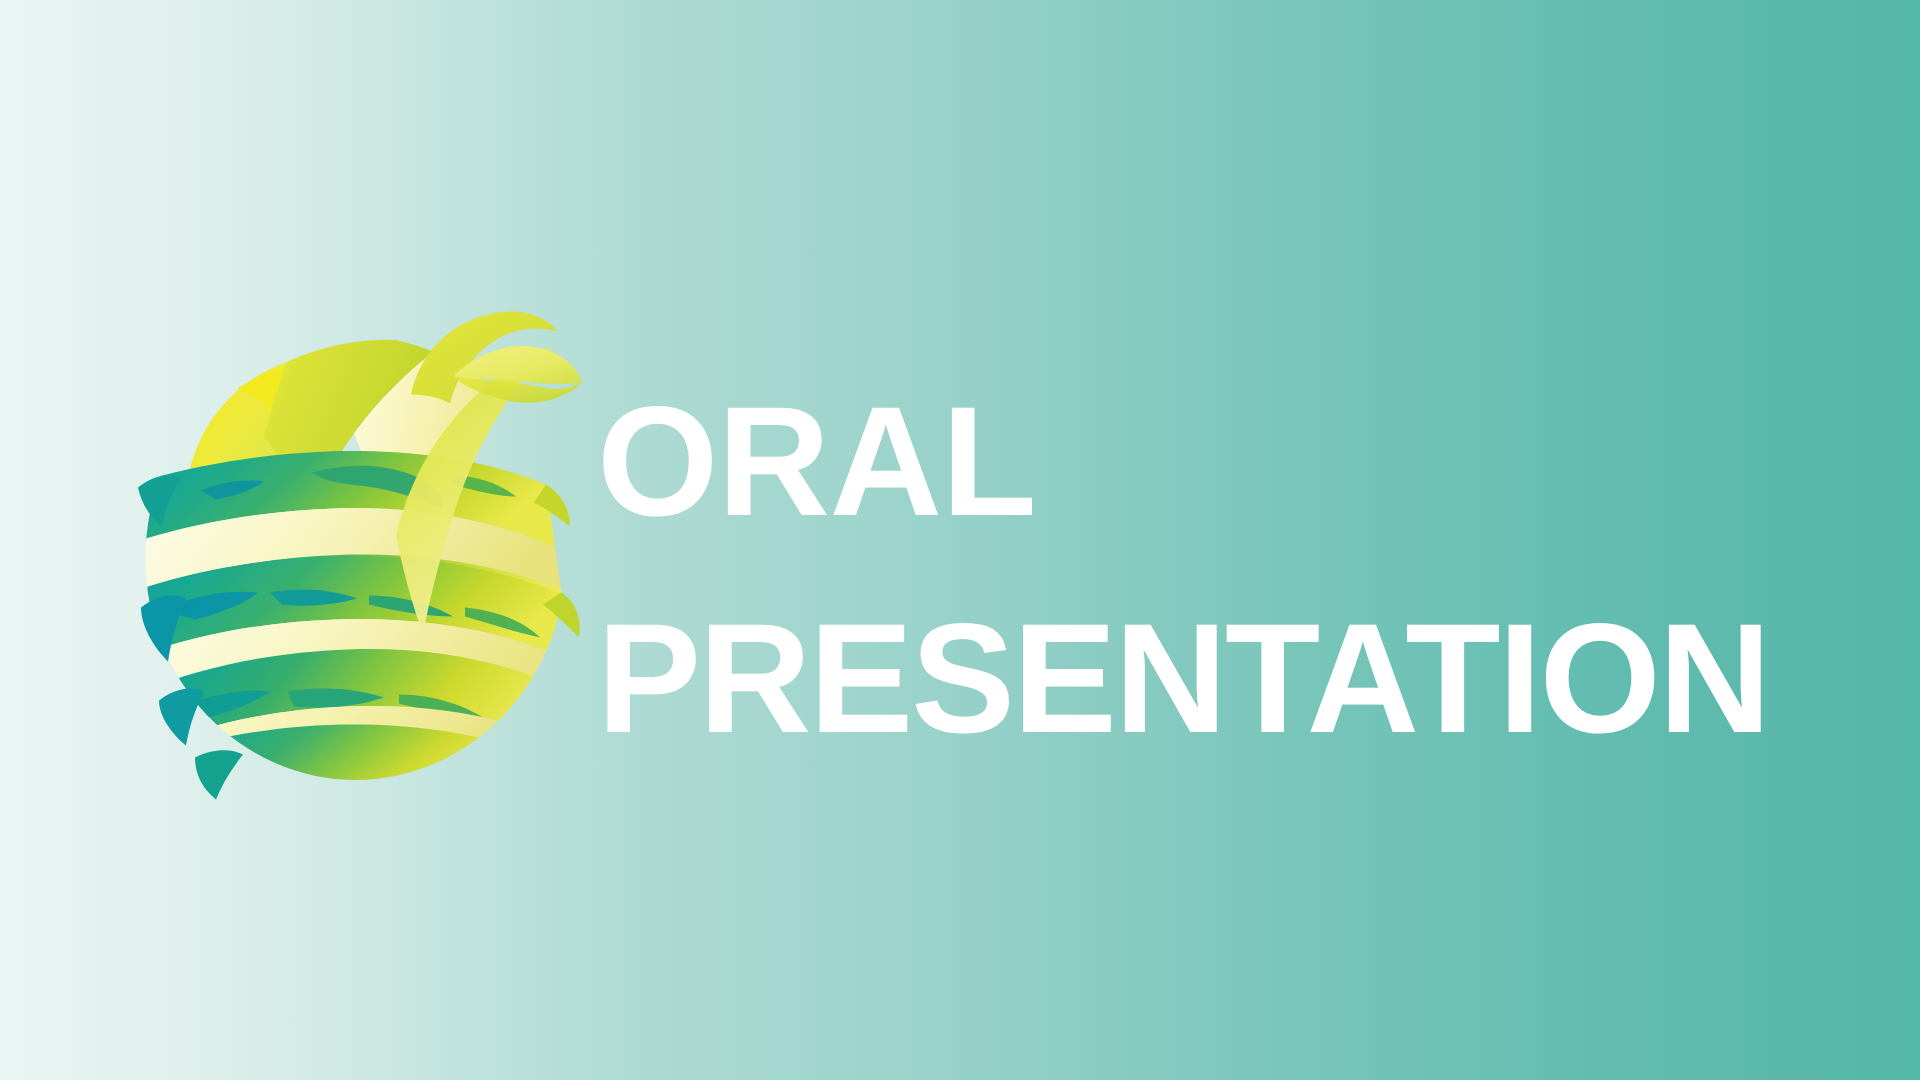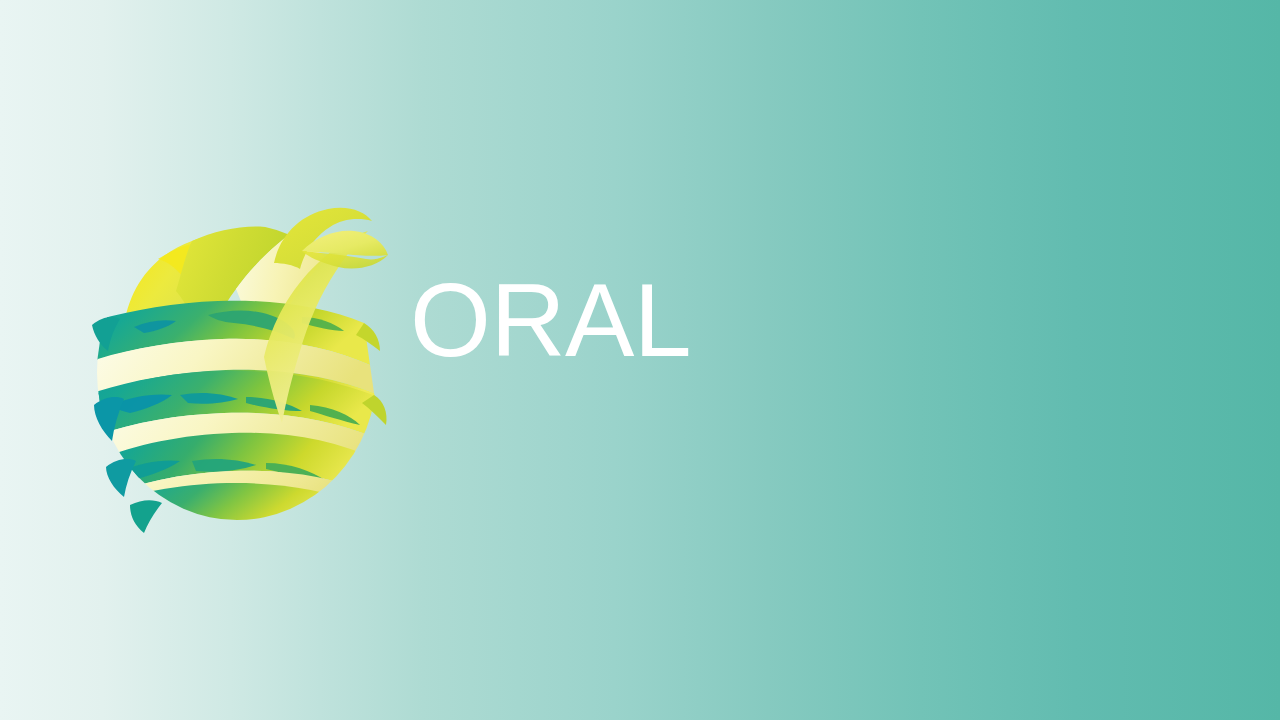--- a/index.html
+++ b/index.html
@@ -45,26 +45,26 @@
   
   #title-block {
     position: absolute;
     left: 398px;
     top: 236px;
     width: 820px;
   }
   .title-line {
     color: #ffffff;
     font-family: "Liberation Sans", sans-serif;
-    font-weight: normal;
+    font-weight: bold;
     font-size: 104px;
     line-height: 145px;
     letter-spacing: -0.5px;
     white-space: nowrap;
-    margin: 12px;
+    margin: 0;
     -webkit-font-smoothing: antialiased;
   }
   .title-line.line-two {
     letter-spacing: -1.5px;
   }
 </style>
 </head>
 <body>
 
 <div id="slide">
@@ -263,15 +263,16 @@
         <path d="M 206 46 C 220 32 240 24 258 26 C 276 28 288 38 292 50
                  C 276 52 256 50 238 48 C 224 47 212 47 206 46 Z" fill="url(#gLeafIn)"></path>
         <path d="M 206 46 C 224 48 250 50 270 54 C 282 56 290 50 292 50
                  C 280 62 260 66 242 62 C 226 58 212 52 206 46 Z" fill="url(#gLeaf)" opacity="0.9"></path>
       </g>
     </svg>
   </div>
 
   <div id="title-block">
     <div class="title-line line-one">ORAL</div>
+    <div class="title-line line-two">PRESENTATION</div>
   </div>
 
 </div>
 
 </body></html>

